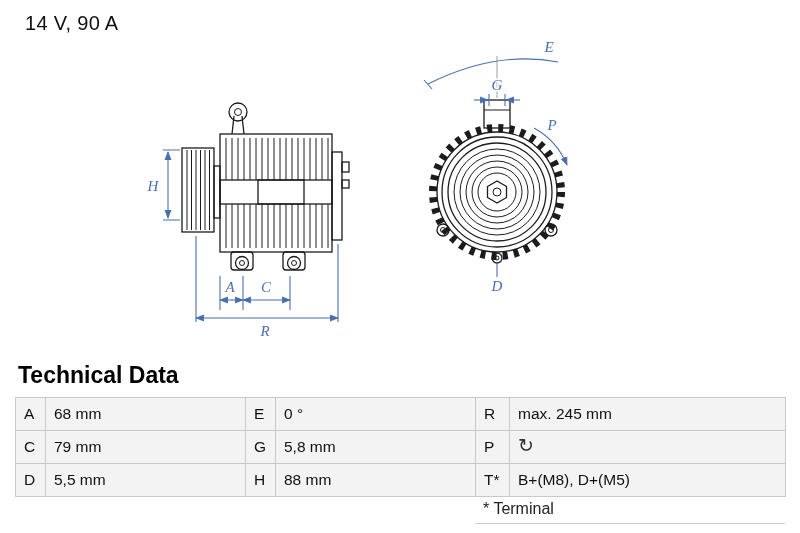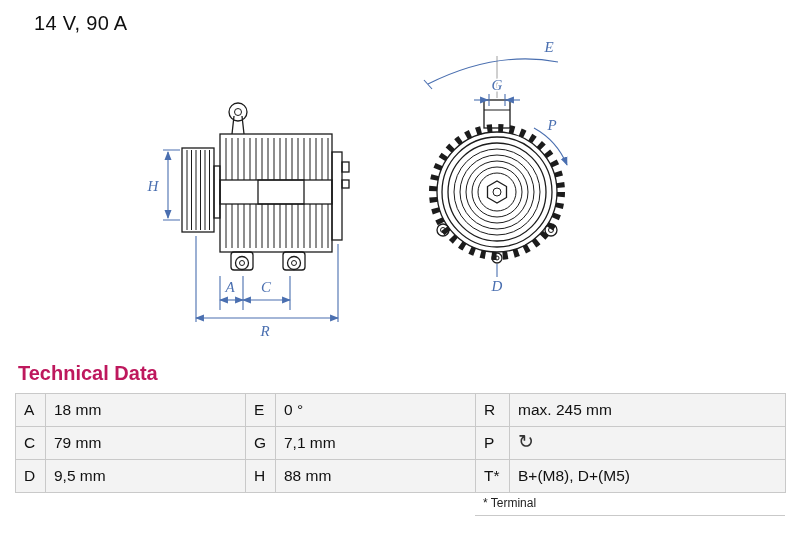--- a/index.html
+++ b/index.html
@@ -2,46 +2,46 @@
 <html style="--accent: #4a6fb0; --line: #1c1c1c;"><head>
 <meta charset="utf-8">
 <style>
   :root { --accent: #4a6fb0; --line: #1c1c1c; }
   html,body { margin:0; padding:0; }
   body {
     width:800px; height:533px; position:relative; overflow:hidden;
     background:#ffffff; font-family:"Liberation Sans", sans-serif; color:#111;
   }
   .spec {
-    position:absolute; top:12px; left:34px;
+    position:absolute; top:12px; left:25px;
     font-size:20px; letter-spacing:.3px; color:#101010;
   }
   .drawing { position:absolute; top:0; left:0; }
   .drawing .part { stroke:var(--line); fill:none; stroke-width:1.3; }
   .drawing .thin { stroke:var(--line); fill:none; stroke-width:1; }
   .drawing .dimline { stroke:var(--accent); fill:none; stroke-width:1.1; }
   .drawing text.dim {
     font-family:"Liberation Serif", serif; font-style:italic;
     font-size:15px; fill:var(--accent);
   }
   .datasheet { position:absolute; top:362px; left:15px; width:770px; }
-  .datasheet h2 { margin:0 0 8px 3px; font-size:20px; font-weight:bold; color:#be185d; }
+  .datasheet h2 { margin:0 0 8px 3px; font-size:23px; font-weight:bold; color:#000000; }
   table.tech { border-collapse:collapse; width:770px; table-layout:fixed; }
   table.tech td {
     background:#f3f3f3; border:1px solid #c9c9c9;
     padding:6px 8px; font-size:15.5px; height:20px; color:#111;
     white-space:nowrap; overflow:hidden;
   }
   td.k { width:30px; padding-right:2px; }
   td.v { }
   .rot-icon { font-size:19px; line-height:14px; color:#333; display:inline-block; }
   .footnote {
     margin-left:460px; width:310px; box-sizing:border-box;
     border-bottom:1px solid #c9c9c9;
-    font-size:12px; color:#222; padding:3px 8px 5px 8px;
+    font-size:16px; color:#222; padding:3px 8px 5px 8px;
   }
 </style>
 </head>
 <body>
 
 <div class="spec">14 V, 90 A</div>
 
 <svg class="drawing" width="800" height="360" viewBox="0 0 800 360" xmlns="http://www.w3.org/2000/svg">
   <defs>
     <marker id="arr" viewBox="0 0 10 10" refX="9" refY="5" markerWidth="8" markerHeight="8" orient="auto-start-reverse">
@@ -141,37 +141,37 @@
       <col style="width:30px">
         <col style="width:200px">
       <col style="width:30px">
         <col style="width:200px">
       <col style="width:34px">
         <col style="width:276px">
     </colgroup>
     <tbody>
       <tr>
         <td class="k">A</td>
-        <td class="v">18 mm</td>
+        <td class="v">68 mm</td>
         <td class="k">E</td>
         <td class="v">0 °</td>
         <td class="k">R</td>
         <td class="v">max. 245 mm</td>
       </tr>
       <tr>
         <td class="k">C</td>
         <td class="v">79 mm</td>
         <td class="k">G</td>
-        <td class="v">7,1 mm</td>
+        <td class="v">5,8 mm</td>
         <td class="k">P</td>
         <td class="v"><span class="rot-icon">↻</span></td>
       </tr>
       <tr>
         <td class="k">D</td>
-        <td class="v">9,5 mm</td>
+        <td class="v">5,5 mm</td>
         <td class="k">H</td>
         <td class="v">88 mm</td>
         <td class="k">T*</td>
         <td class="v">B+(M8), D+(M5)</td>
       </tr>
     </tbody>
   </table>
 
   <div class="footnote">* Terminal</div>
 </div>

